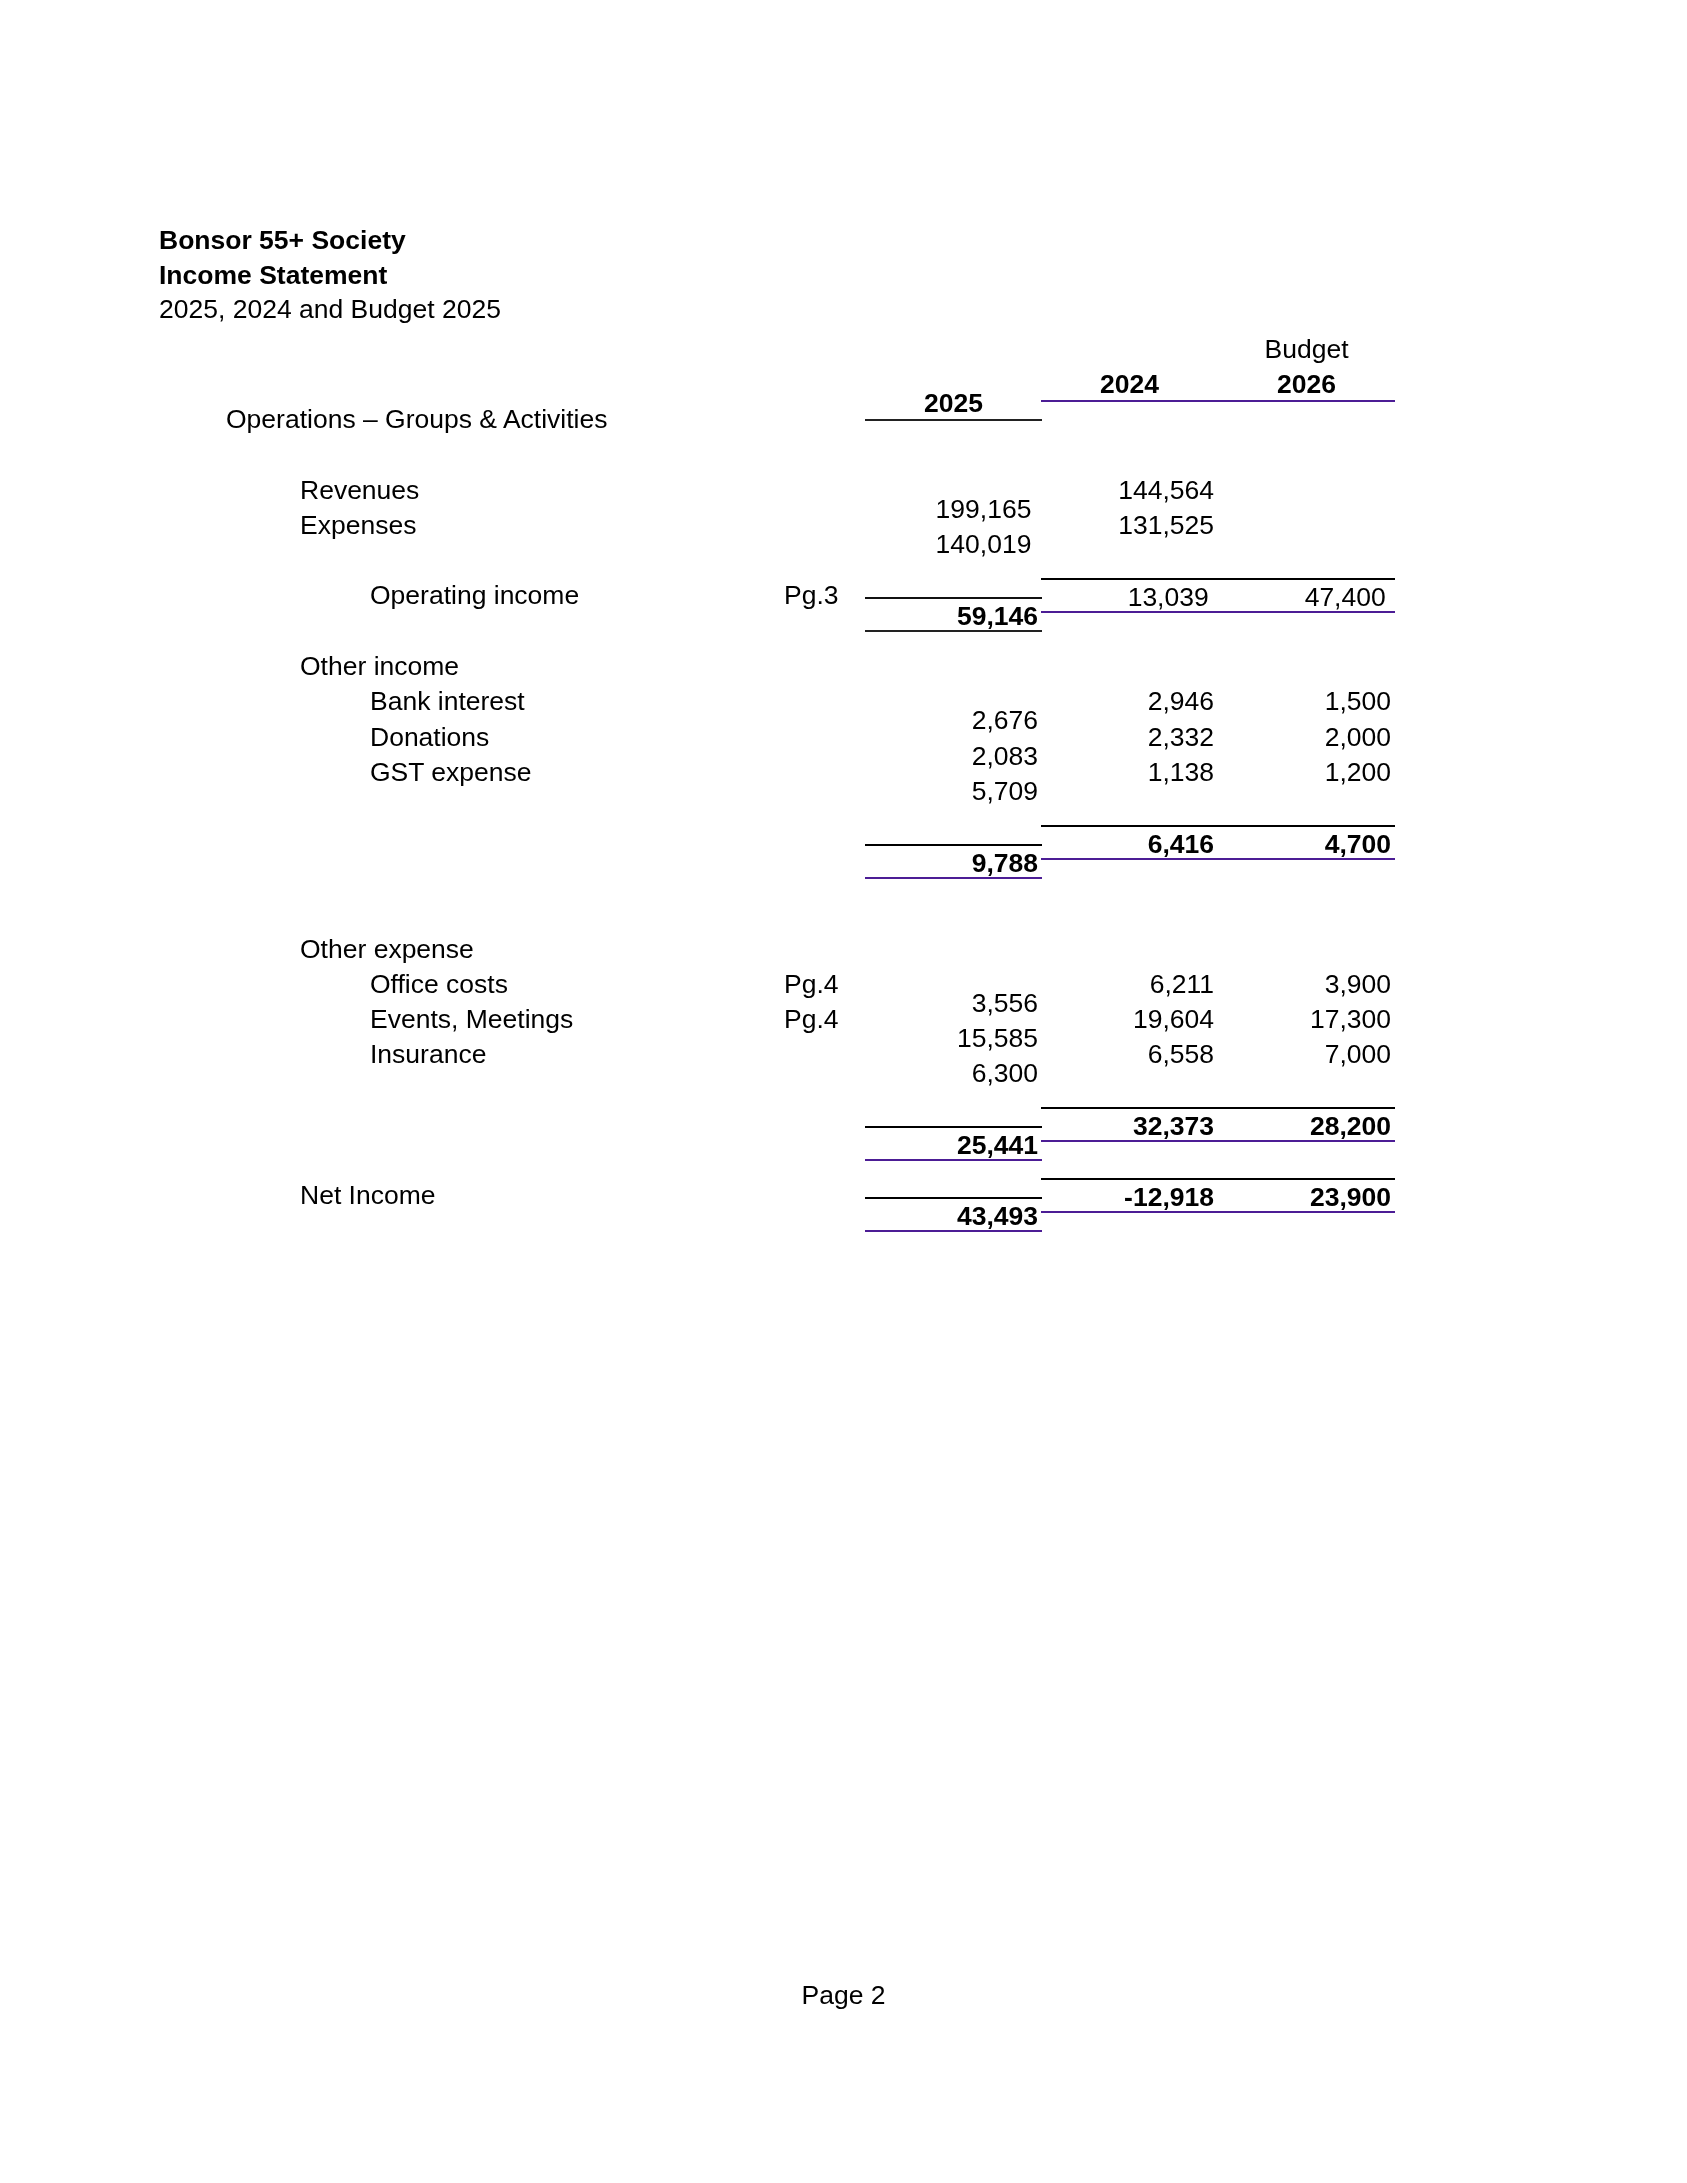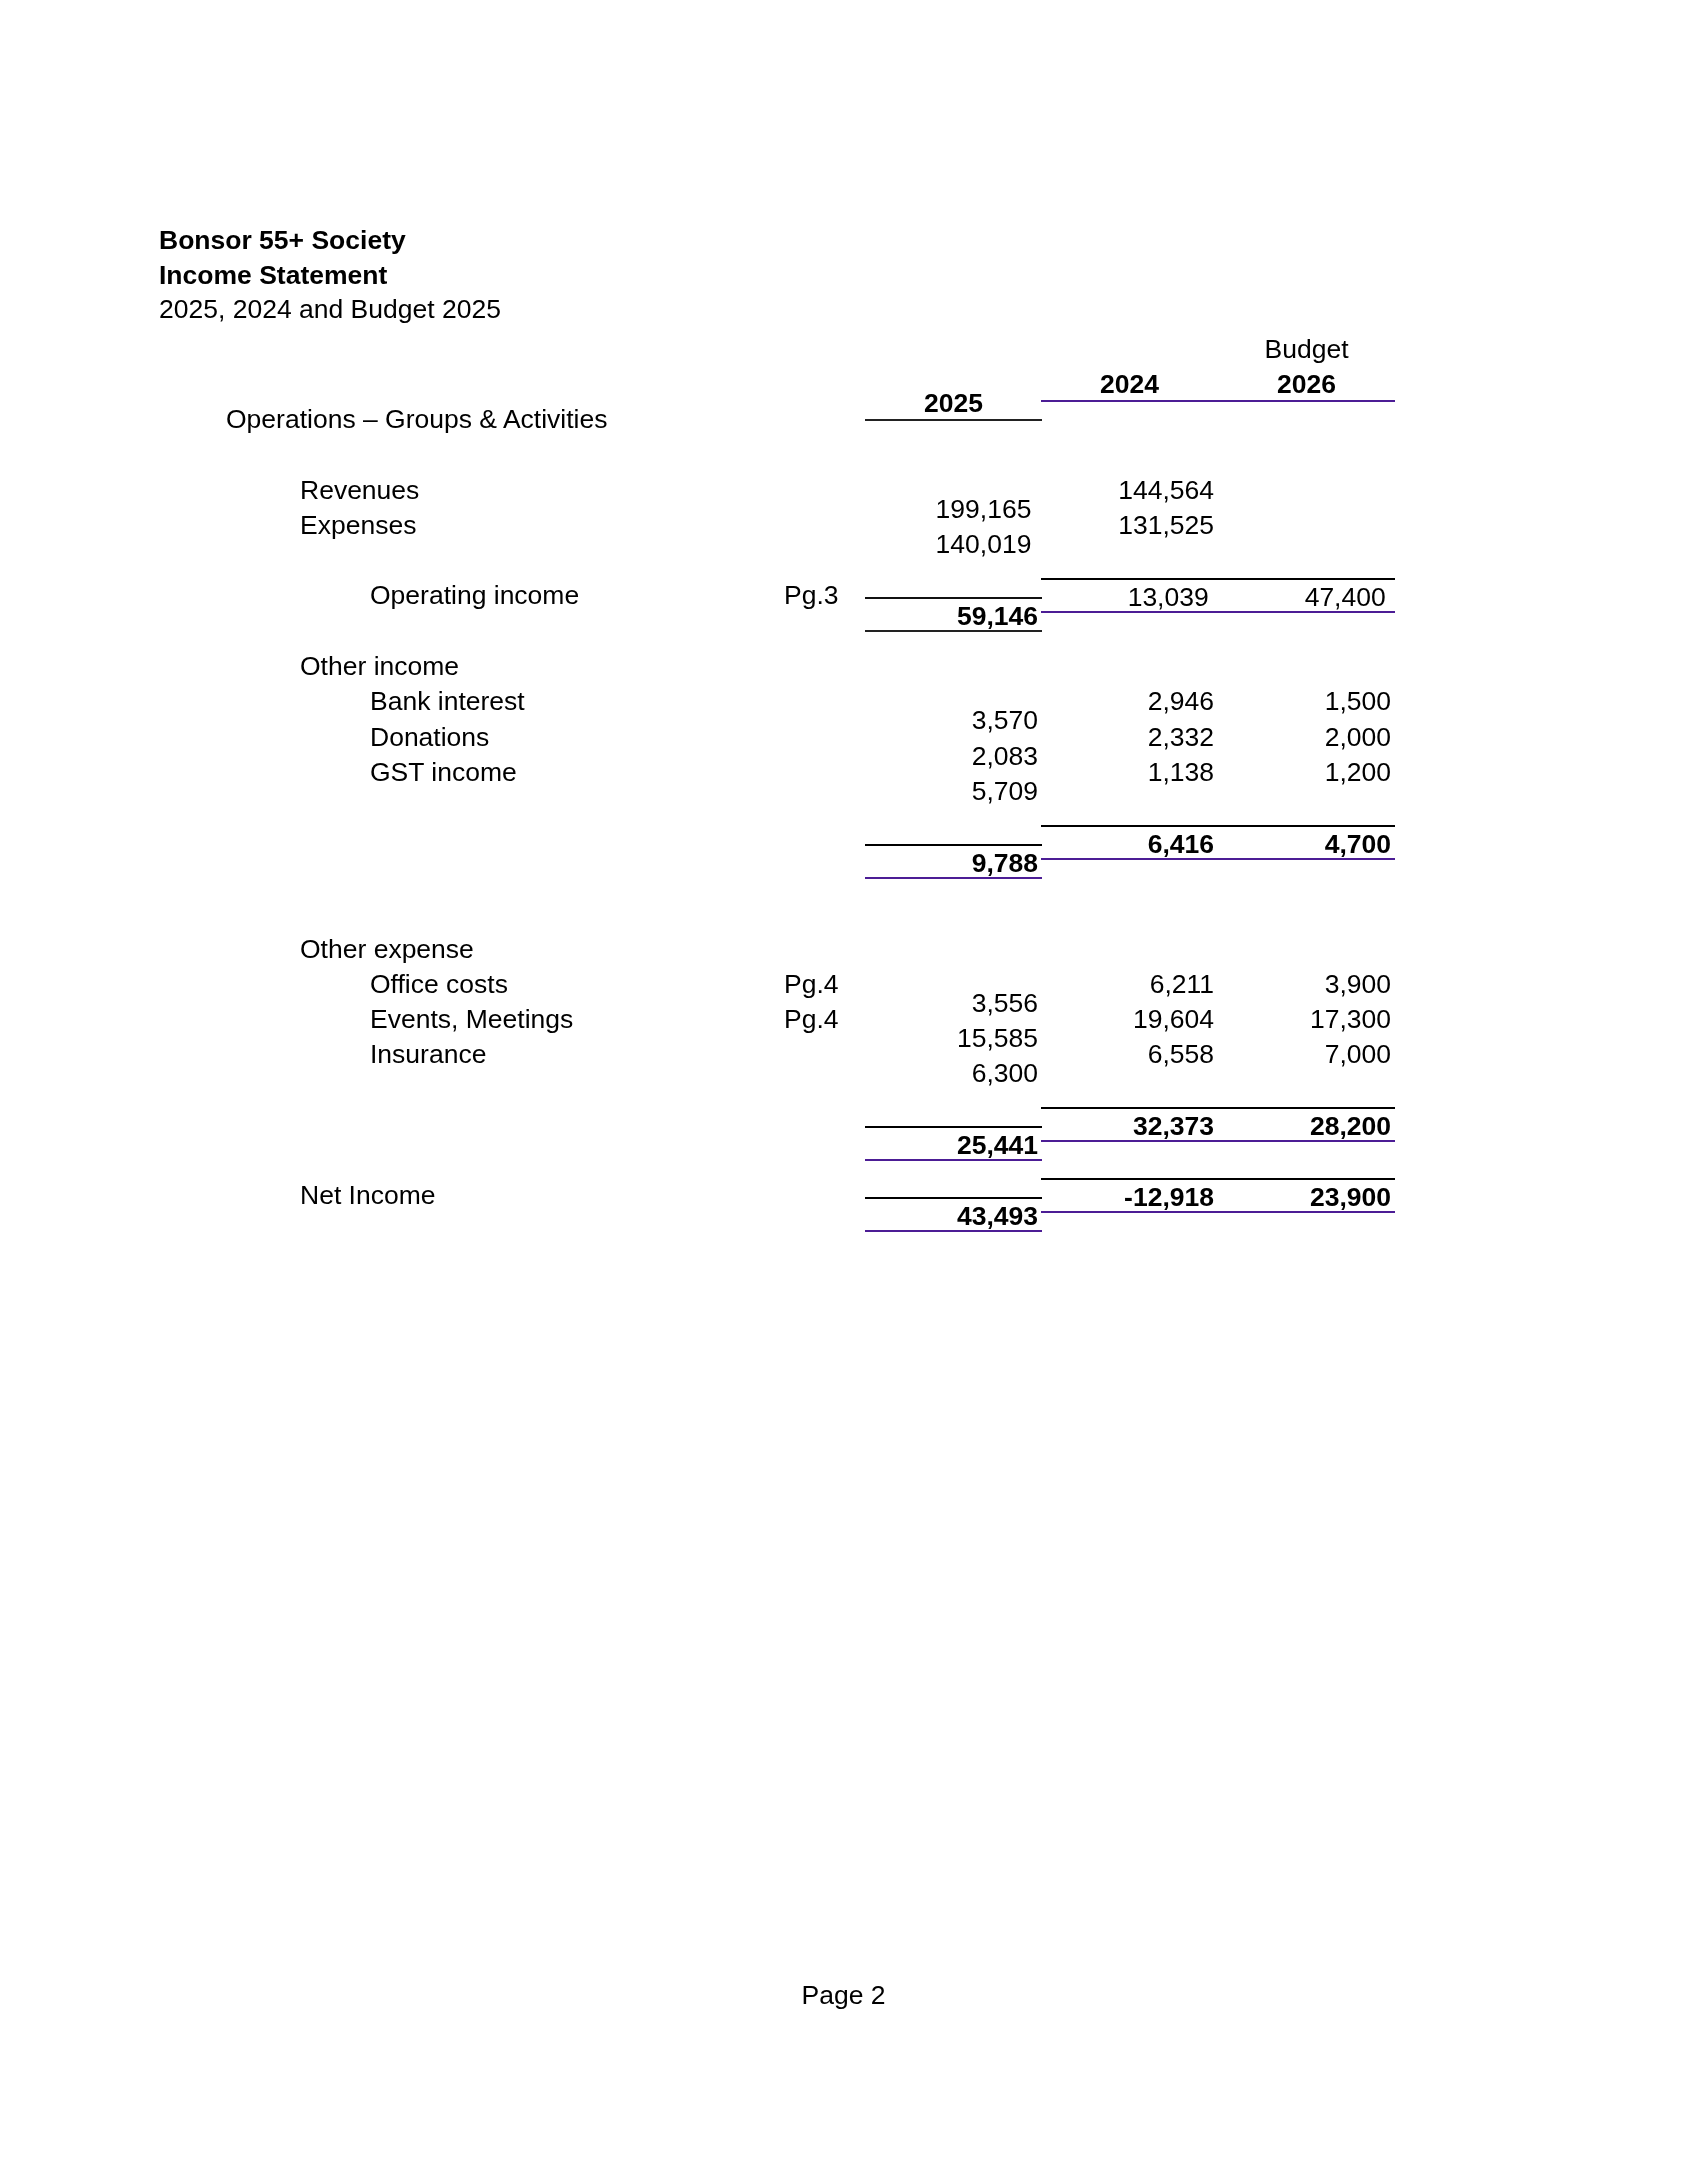--- a/index.html
+++ b/index.html
@@ -75,32 +75,32 @@
     <div class="cell c2 bt bb op-adj">13,039</div>
     <div class="cell c3 bt bb op-adj">47,400</div>
   </div>
 
   <div class="row" style="top:649px;">
     <div class="lbl ind1">Other income</div>
   </div>
 
   <div class="row" style="top:684px;">
     <div class="lbl ind2">Bank interest</div>
-    <div class="cell c1">3,570</div>
+    <div class="cell c1">2,676</div>
     <div class="cell c2">2,946</div>
     <div class="cell c3">1,500</div>
   </div>
   <div class="row" style="top:720px;padding-left:24px;">
     <div class="lbl ind2">Donations</div>
     <div class="cell c1">2,083</div>
     <div class="cell c2">2,332</div>
     <div class="cell c3">2,000</div>
   </div>
   <div class="row" style="top:755px;">
-    <div class="lbl ind2">GST income</div>
+    <div class="lbl ind2">GST expense</div>
     <div class="cell c1">5,709</div>
     <div class="cell c2">1,138</div>
     <div class="cell c3">1,200</div>
   </div>
 
   <div class="row" style="top:825px;">
     <div class="cell c1 b bt bb">9,788</div>
     <div class="cell c2 b bt bb">6,416</div>
     <div class="cell c3 b bt bb">4,700</div>
   </div>

